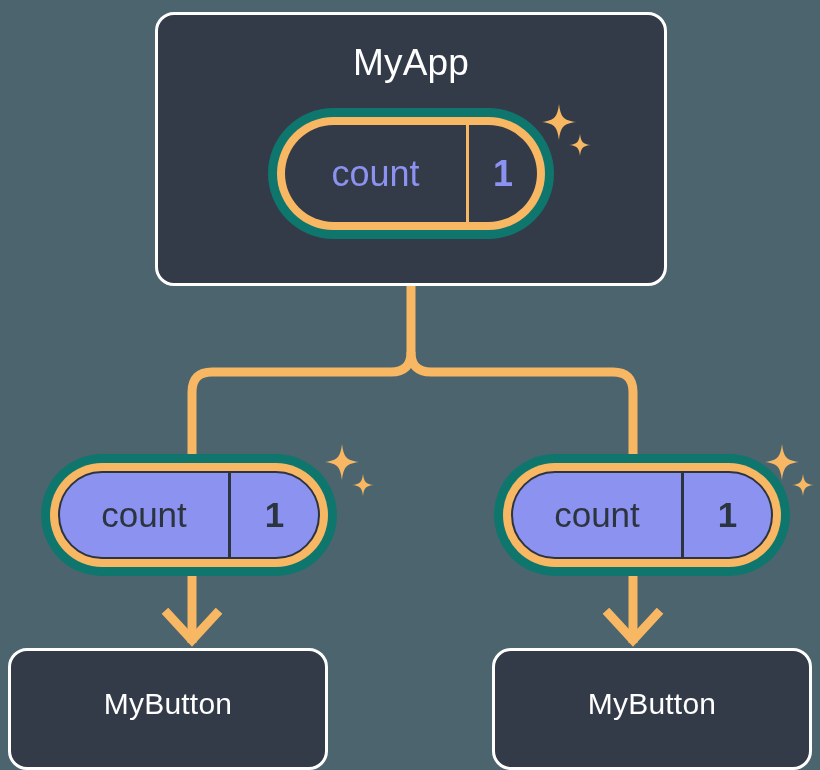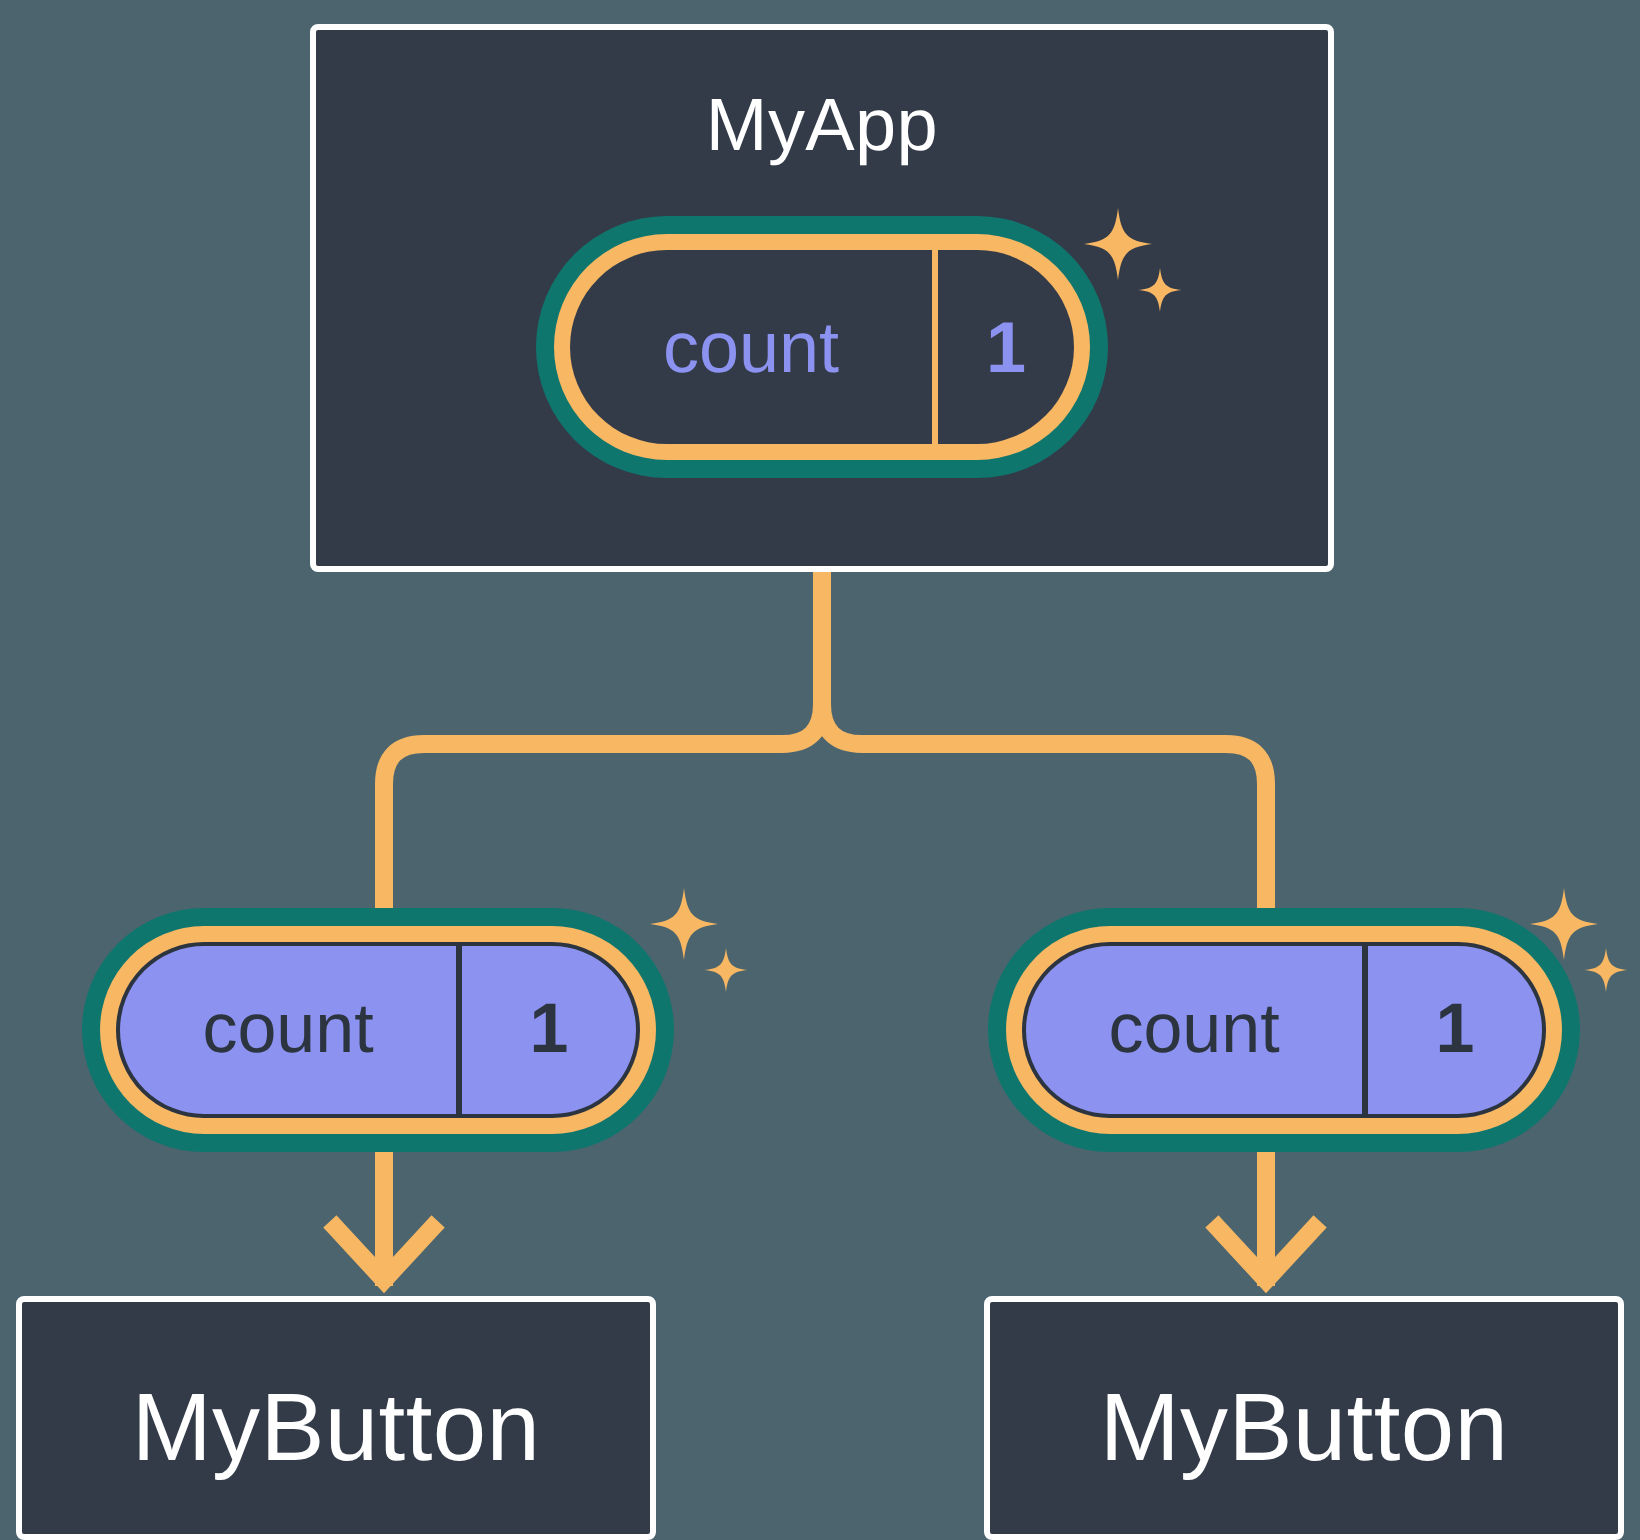--- a/index.html
+++ b/index.html
@@ -30,21 +30,21 @@
     width: 820px;
     height: 770px;
     z-index: 1;
   }
 
   
   .card {
     position: absolute;
     background: #333b49;
     border: 3px solid #ffffff;
-    border-radius: 4px;
+    border-radius: 19px;
     z-index: 2;
     text-decoration: underline;
   }
 
   #card-myapp {
     left: 155px;
     top: 12px;
     width: 512px;
     height: 274px;
   }
@@ -75,21 +75,21 @@
     height: 122px;
   }
 
   .btn-title {
     position: absolute;
     left: 0;
     right: 0;
     top: 36px;
     text-align: center;
     color: #ffffff;
-    font-size: 48px;
+    font-size: 30px;
     font-weight: 400;
     letter-spacing: 0.2px;
   }
 
   
   .pill {
     position: absolute;
     border-radius: 999px;
     z-index: 3;
     

